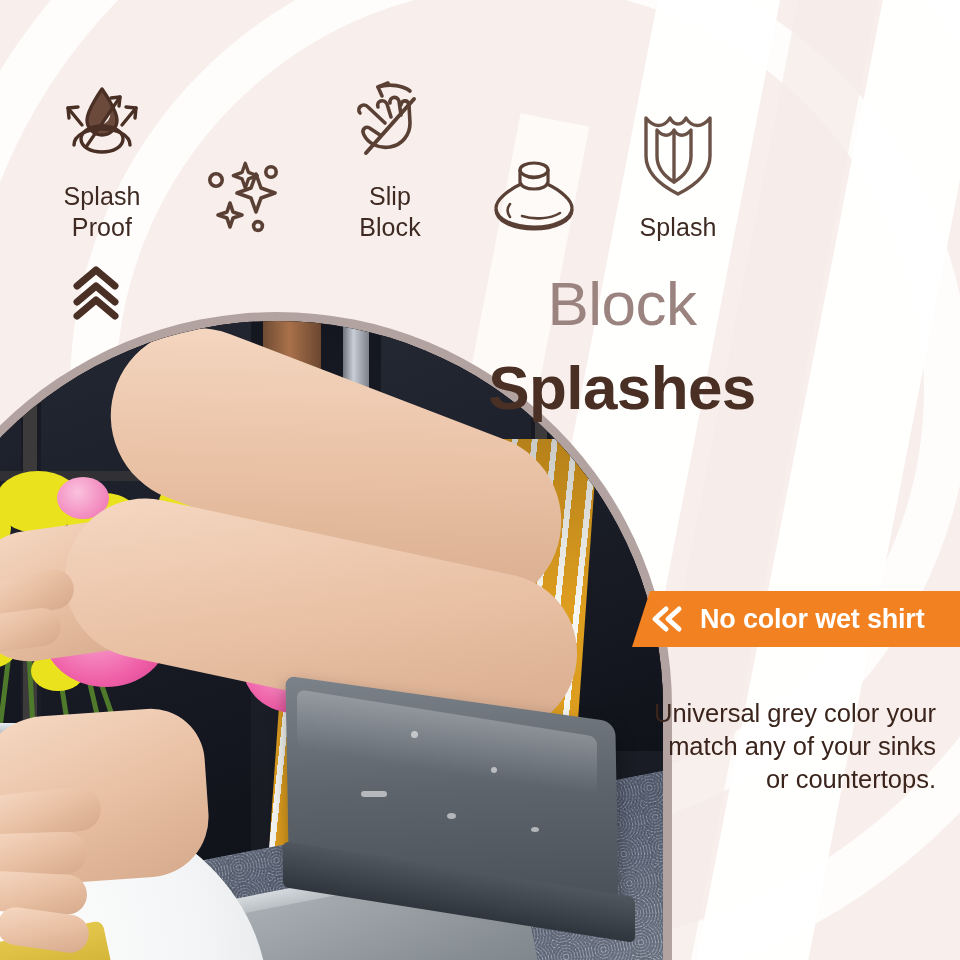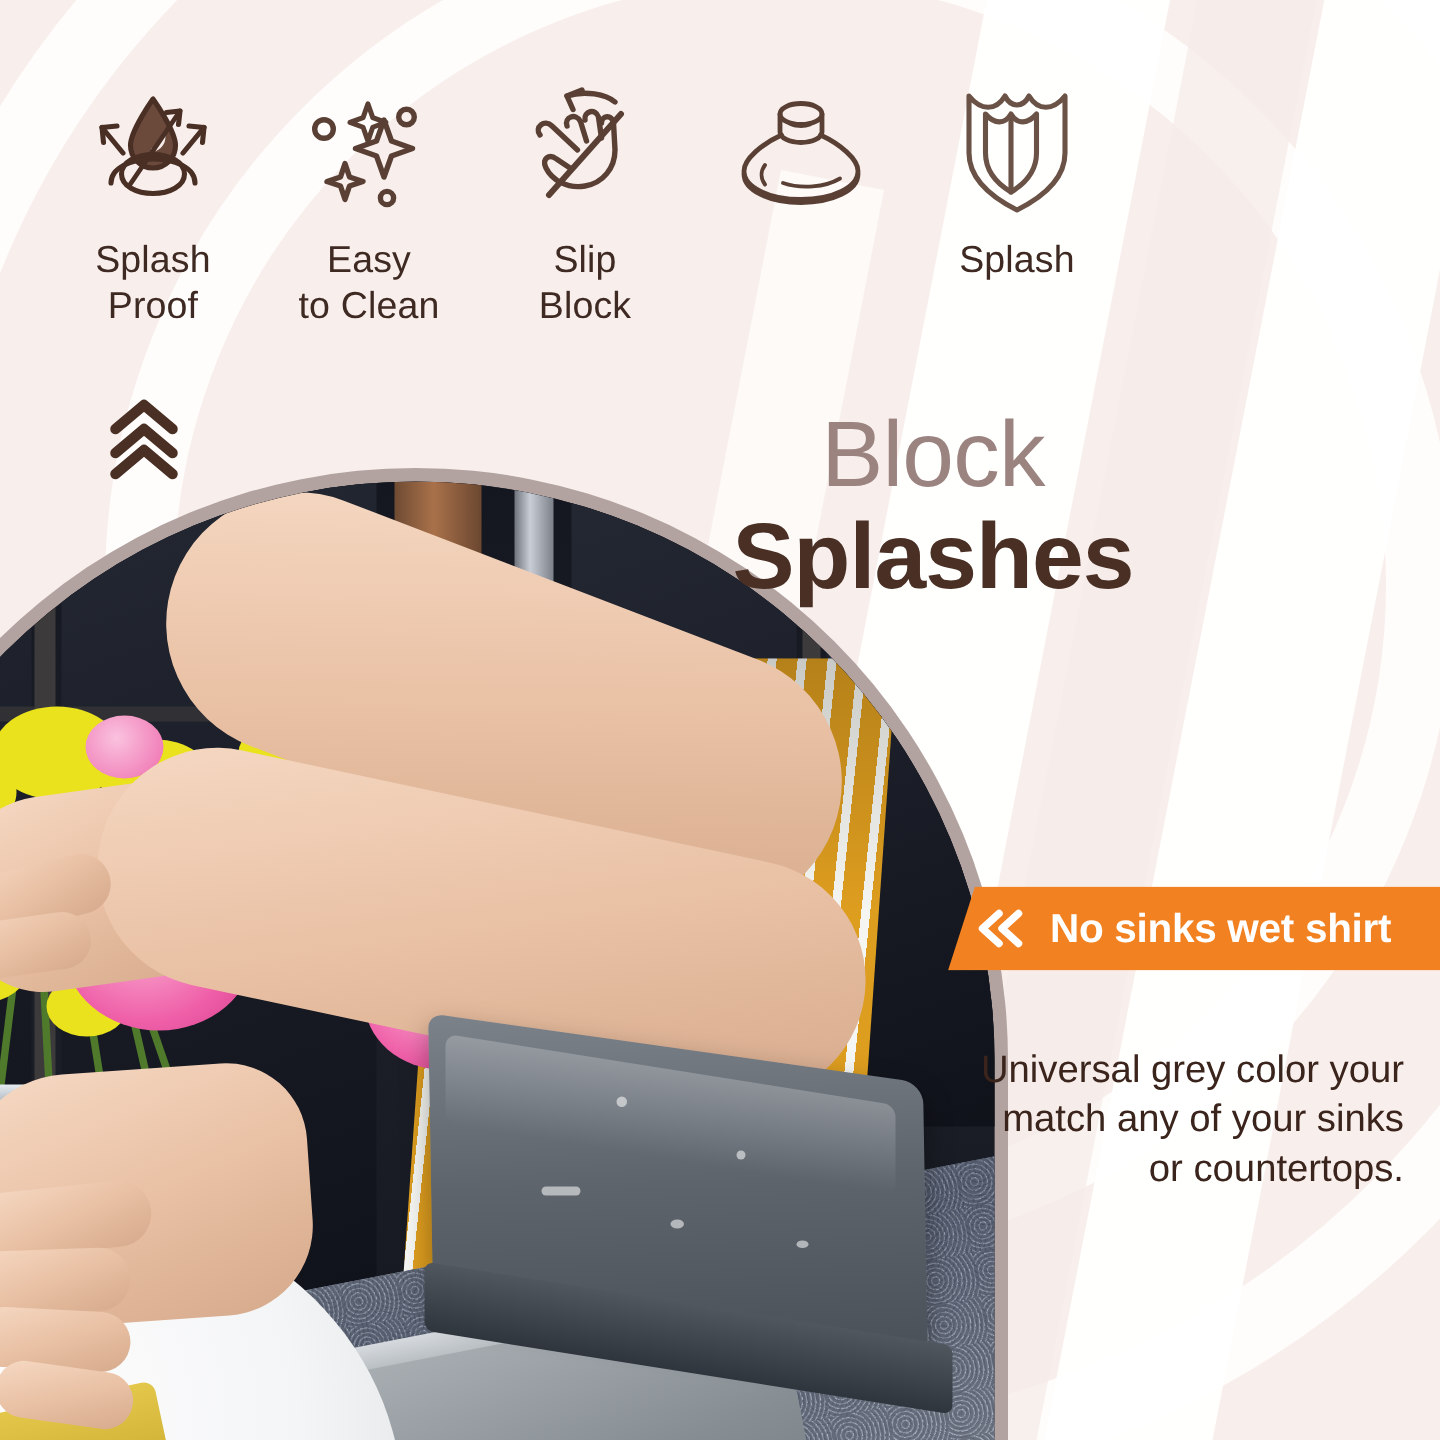--- a/index.html
+++ b/index.html
@@ -41,21 +41,21 @@
     position:absolute;
     background:#ffffff;
     opacity:.95;
     transform-origin:top center;
   }
   .ribbon.dim { background:#f6ebe8; opacity:.75; }
 
   
   #feature-row {
     position:absolute; left:0; top:52px; width:780px; height:190px;
-    display:flex; align-items:flex-start; justify-content:space-between;
+    display:flex; align-items:flex-end; justify-content:space-between;
     padding:0 30px;
     z-index:6;
   }
   .feature {
     width:182px;
     display:flex; flex-direction:column; align-items:center;
   }
   .feature .glyph {
     height:96px; width:96px;
     display:flex; align-items:center; justify-content:center;
@@ -294,21 +294,21 @@
     color:#9b8380;
     letter-spacing:-.5px;
   }
   #hl-line2 { margin-top:2px; }
   #hl-line3 {
     font-size:62px;
     line-height:1.06;
     font-weight:700;
     color:#4a2f25;
     letter-spacing:-.6px;
-    margin-top:4px;
+    margin-top:20px;
   }
 
   
   #banner {
     position:absolute;
     left:632px; top:591px;
     width:328px; height:56px;
     background:#f28121;
     z-index:9;
     display:flex; align-items:center;
@@ -376,22 +376,20 @@
       <span class="glyph">
         <svg width="92" height="92" viewBox="0 0 92 92" fill="none" stroke="#5a4034" stroke-width="3.6" stroke-linejoin="round">
           <path d="M56 26 L61 40 L75 45 L61 50 L56 64 L51 50 L37 45 L51 40 Z"></path>
           <path d="M34 10 L37.5 20 L47 23.5 L37.5 27 L34 37 L30.5 27 L21 23.5 L30.5 20 Z" transform="translate(14,6) scale(0.92)"></path>
           <path d="M30 55 L33 64 L42 67 L33 70 L30 79 L27 70 L18 67 L27 64 Z"></path>
           <circle cx="16" cy="32" r="6.2"></circle>
           <circle cx="71" cy="24" r="5.2"></circle>
           <circle cx="58" cy="78" r="4.4"></circle>
         </svg>
       </span>
-      <div class="cap">Easy
-to Clean</div>
     </div>
 
     <div class="feature">
       <span class="glyph">
         <svg width="92" height="92" viewBox="0 0 92 92" fill="none" stroke="#5a4034" stroke-width="3.6" stroke-linecap="round" stroke-linejoin="round">
           <path d="M34 10 C46 6 60 9 66 14"></path>
           <path d="M34 10 l10 -4 M34 10 l4 9"></path>
           <path d="M16 36 C12 31 19 25 24 30 L41 46"></path>
           <path d="M34 30 C32 24 40 21 43 27 L47 40"></path>
           <path d="M46 26 C45 20 53 18 55 24 L57 38"></path>
@@ -537,20 +535,20 @@
     <div id="hl-line3">Splashes</div>
   </div>
 
   <div id="banner">
     <span style="display:flex;">
       <svg width="34" height="28" viewBox="0 0 34 28" fill="none" stroke="#ffffff" stroke-width="5" stroke-linecap="round" stroke-linejoin="round">
         <path d="M16 4 L5 14 L16 24"></path>
         <path d="M29 4 L18 14 L29 24"></path>
       </svg>
     </span>
-    <span id="banner-text">No sinks wet shirt</span>
+    <span id="banner-text">No color wet shirt</span>
   </div>
 
   <div id="subcopy">Universal grey color your
 match any of your sinks
 or countertops.</div>
 
 </div>
 
 </body></html>

